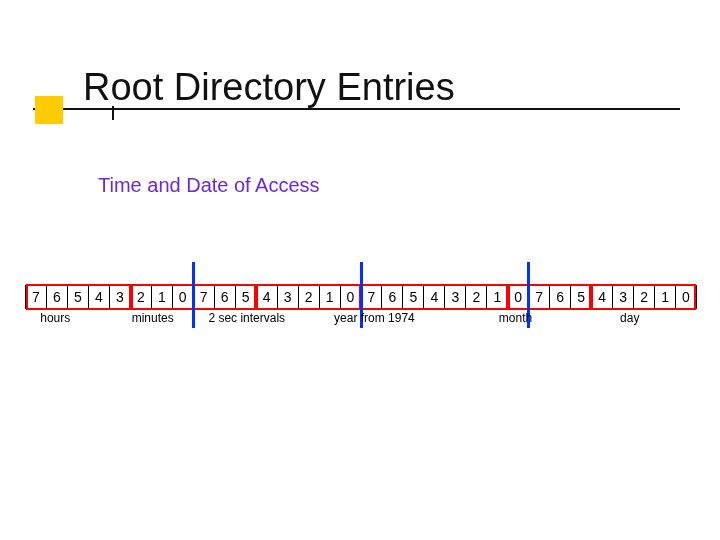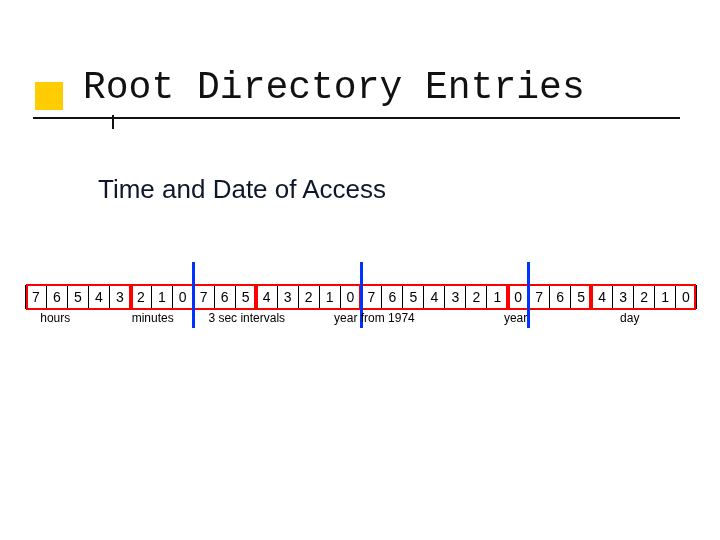--- a/index.html
+++ b/index.html
@@ -18,24 +18,23 @@
   }
   
   .title-block {
     position: absolute;
     left: 33px;
     top: 68px;
     right: 40px;
   }
   .title-line {
     display: flex;
-    align-items: center;
+    align-items: flex-end;
     border-bottom: 2px solid #111;
-    padding-bottom: 9px;
-    font-family: Liberation Mono, monospace;
+    padding-bottom: 0;
   }
   .bullet-square {
     width: 28px;
     height: 28px;
     background: #ffcc00;
     margin-right: 20px;
     margin-left: 2px;
     margin-bottom: -16px; 
     flex: none;
   }
@@ -51,22 +50,22 @@
     bottom: -10px;
     width: 2px;
     height: 14px;
     background: #111;
   }
   
   .subtitle {
     position: absolute;
     left: 98px;
     top: 174px;
-    font-size: 26px;
-    color: #0f172a;
+    font-size: 20px;
+    color: #6d28d9;
   }
   
   .bit-wrap {
     position: absolute;
     left: 25px;
     top: 285px;
     width: 672px;
   }
   .bit-row {
     position: relative;
@@ -174,20 +173,20 @@
         <div class="box" style="left: 50%; width: 21.875%; border-color: rgb(255, 0, 0);"></div>
         <div class="box" style="left: 71.875%; width: 12.5%; border-color: rgb(255, 0, 0);"></div>
         <div class="box" style="left: 84.375%; width: 15.625%; border-color: rgb(255, 0, 0);"></div>
         <div class="byte-sep" style="left: calc(25% - 1.5px); background: rgb(0, 51, 255);"></div>
         <div class="byte-sep" style="left: calc(50% - 1.5px); background: rgb(0, 51, 255);"></div>
         <div class="byte-sep" style="left: calc(75% - 1.5px); background: rgb(0, 51, 255);"></div>
       </div>
     <div class="labels" id="labels">
         <div class="lab" style="left: 4.5%; transform: translateX(-50%);">hours</div>
         <div class="lab" style="left: 19%; transform: translateX(-50%);">minutes</div>
-        <div class="lab" style="left: 33%; transform: translateX(-50%);">3 sec intervals</div>
+        <div class="lab" style="left: 33%; transform: translateX(-50%);">2 sec intervals</div>
         <div class="lab" style="left: 52%; transform: translateX(-50%);">year from 1974</div>
-        <div class="lab" style="left: 73%; transform: translateX(-50%);">year</div>
+        <div class="lab" style="left: 73%; transform: translateX(-50%);">month</div>
         <div class="lab" style="left: 90%; transform: translateX(-50%);">day</div>
       </div>
   </div>
 
 </div>
 
 </body></html>

